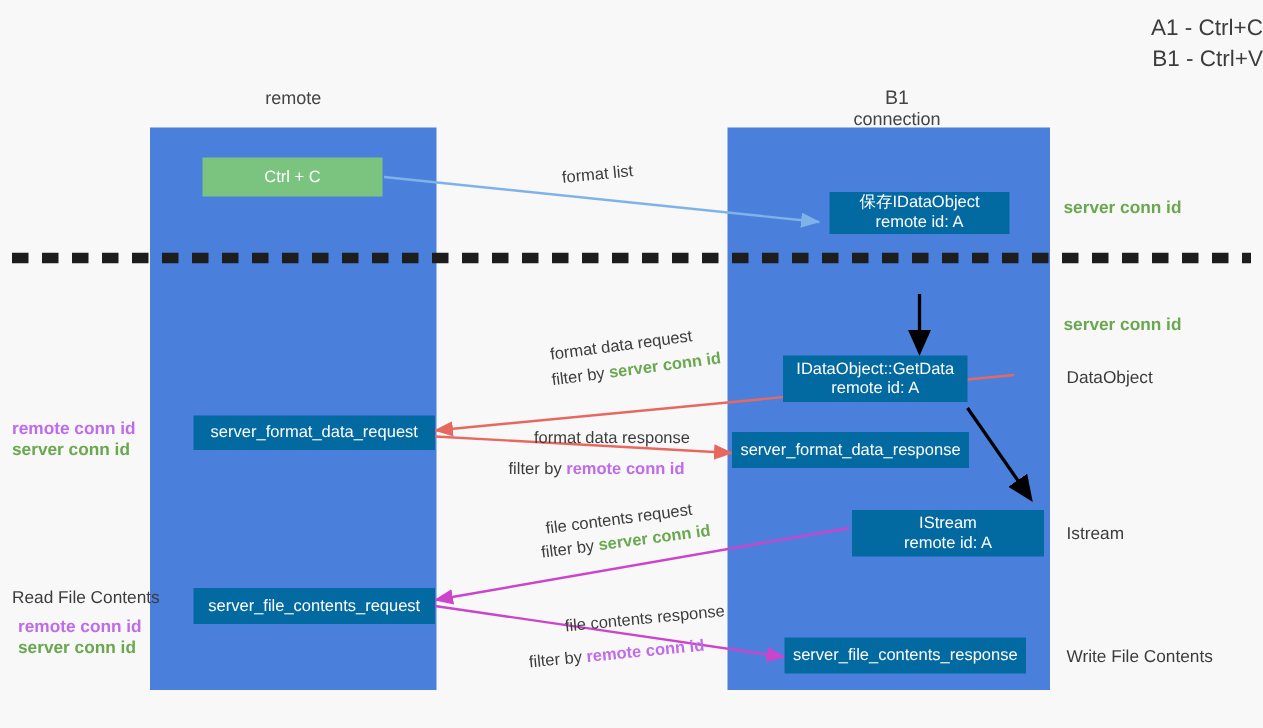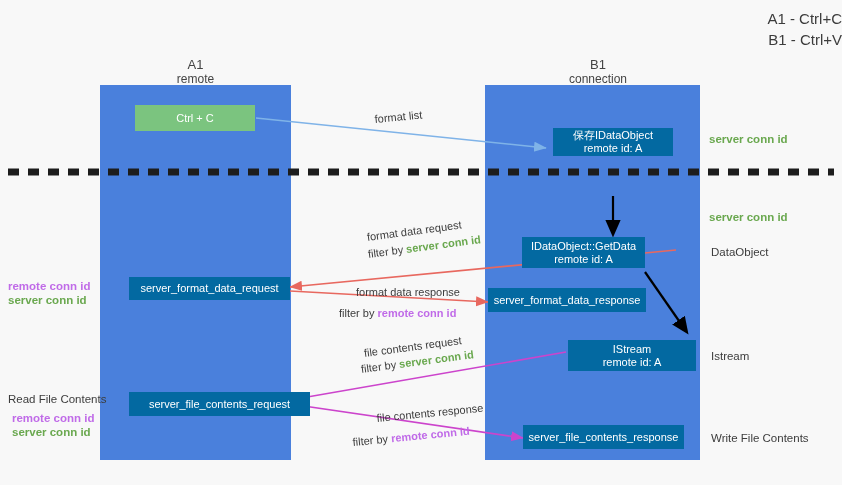--- a/index.html
+++ b/index.html
@@ -49,21 +49,20 @@
 <body>
 
 <div id="canvas">
 
   <div class="title">
     <div>A1 - Ctrl+C</div>
     <div>B1 - Ctrl+V</div>
   </div>
 
   <div class="col-head" style="left:118px;top:58px;width:155px;">
-    <div class="big">A1</div>
     <div>remote</div>
   </div>
   <div class="col-head" style="left:518px;top:58px;width:160px;">
     <div class="big">B1</div>
     <div>connection</div>
   </div>
 
   <div class="panel" style="left:100px;top:85px;width:191px;height:375px;"></div>
   <div class="panel" style="left:485px;top:85px;width:215px;height:375px;"></div>
 
@@ -115,21 +114,21 @@
 
   <div class="box orange" style="left:568px;top:340px;width:128px;height:31px;flex-direction:column;">
     <div>IStream</div>
     <div>remote id: A</div>
   </div>
 
   <div class="box orange" style="left:129px;top:277px;width:161px;height:23px;">server_format_data_request</div>
 
   <div class="box orange" style="left:488px;top:288px;width:158px;height:24px;">server_format_data_response</div>
 
-  <div class="box orange" style="left:129px;top:392px;width:181px;height:24px;">server_file_contents_request</div>
+  <div class="box orange" style="left:129px;top:392px;width:161px;height:24px;">server_file_contents_request</div>
 
   <div class="box orange" style="left:523px;top:425px;width:161px;height:24px;">server_file_contents_response</div>
 
   <div class="sidelabel green" style="left:709px;top:132px;">server conn id</div>
   <div class="sidelabel green" style="left:709px;top:210px;">server conn id</div>
   <div class="sidelabel plain" style="left:711px;top:245px;">DataObject</div>
   <div class="sidelabel plain" style="left:711px;top:349px;">Istream</div>
   <div class="sidelabel plain" style="left:711px;top:431px;">Write File Contents</div>
 
   <div class="sidelabel magenta" style="left:8px;top:279px;">remote conn id</div>

